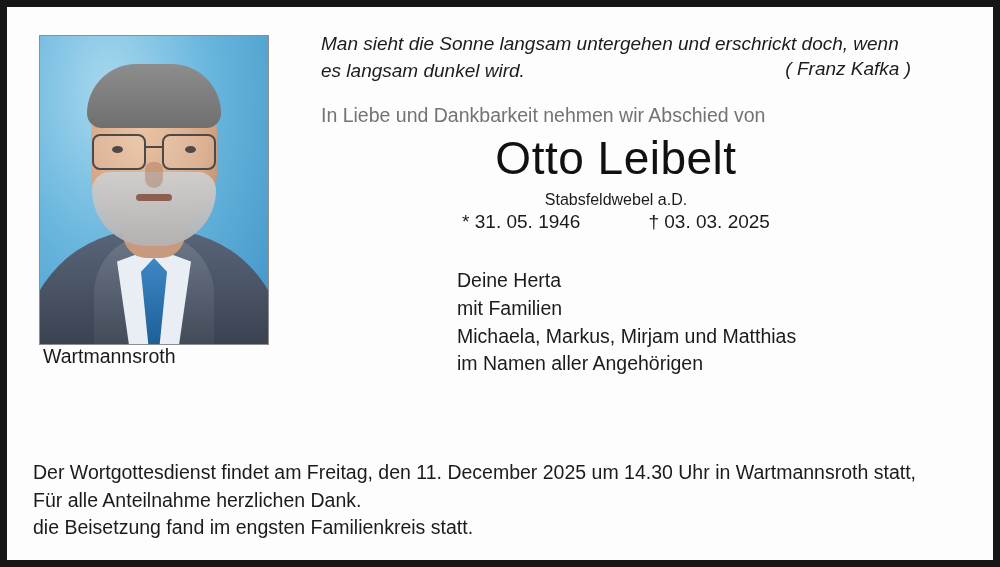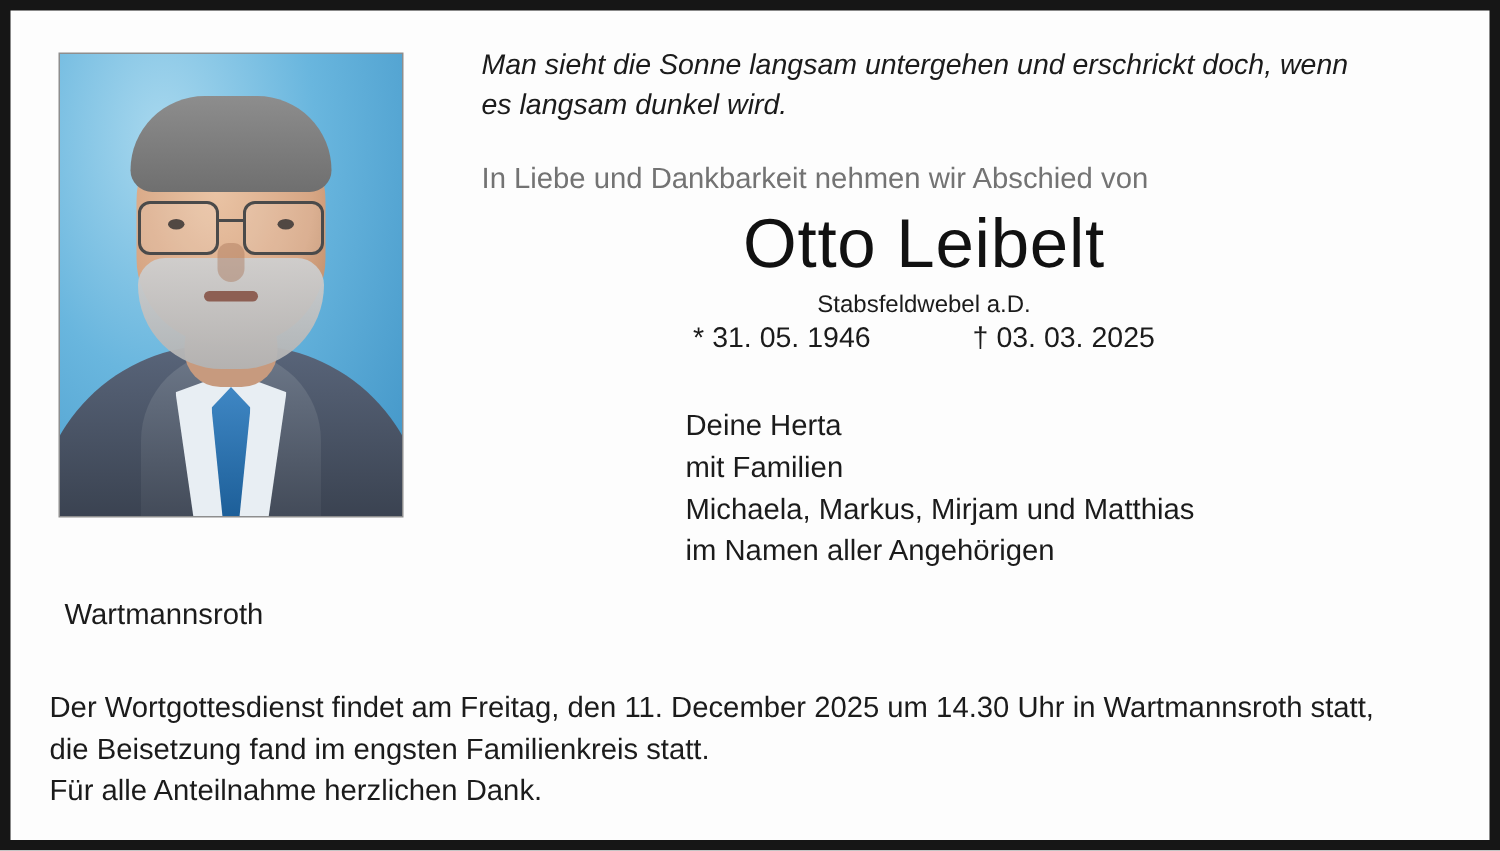--- a/index.html
+++ b/index.html
@@ -190,21 +190,20 @@
     left: 50%;
     top: 126px;
     width: 18px;
     height: 26px;
     transform: translateX(-50%);
     background: rgba(170,120,90,0.45);
     border-radius: 10px 10px 12px 12px;
   }
 
   .place {
-    margin-top: 54px;
     font-size: 19.5px;
     color: #1b1b1b;
     padding-left: 4px;
   }
 
   .text-col {
     flex: 1 1 auto;
     padding-left: 24px;
     padding-top: 6px;
   }
@@ -297,37 +296,38 @@
             <div class="ph-lens left"></div>
             <div class="ph-bridge"></div>
             <div class="ph-lens right"></div>
           </div>
         </div>
         <div class="place">Wartmannsroth</div>
       </div>
 
       <div class="text-col">
         <div class="quote">Man sieht die Sonne langsam untergehen und erschrickt doch, wenn es langsam dunkel wird.</div>
+        <div class="quote-attrib">( Franz Kafka )</div>
         <div class="lead">In Liebe und Dankbarkeit nehmen wir Abschied von</div>
         <div class="name">Otto Leibelt</div>
         <div class="rank">Stabsfeldwebel a.D.</div>
         <div class="dates">
           <span>* 31. 05. 1946</span>
           <span>† 03. 03. 2025</span>
         </div>
         <div class="family">
           <div>Deine Herta</div>
           <div>mit Familien</div>
           <div>Michaela, Markus, Mirjam und Matthias</div>
           <div>im Namen aller Angehörigen</div>
         </div>
       </div>
 
     </div>
 
     <div class="bottom">
       <div>Der Wortgottesdienst findet am Freitag, den 11. December 2025 um 14.30 Uhr in Wartmannsroth statt,</div>
+      <div>Für alle Anteilnahme herzlichen Dank.</div>
       <div>die Beisetzung fand im engsten Familienkreis statt.</div>
-      <div>Für alle Anteilnahme herzlichen Dank.</div>
     </div>
 
   </div>
 </div>
 
 </body></html>

